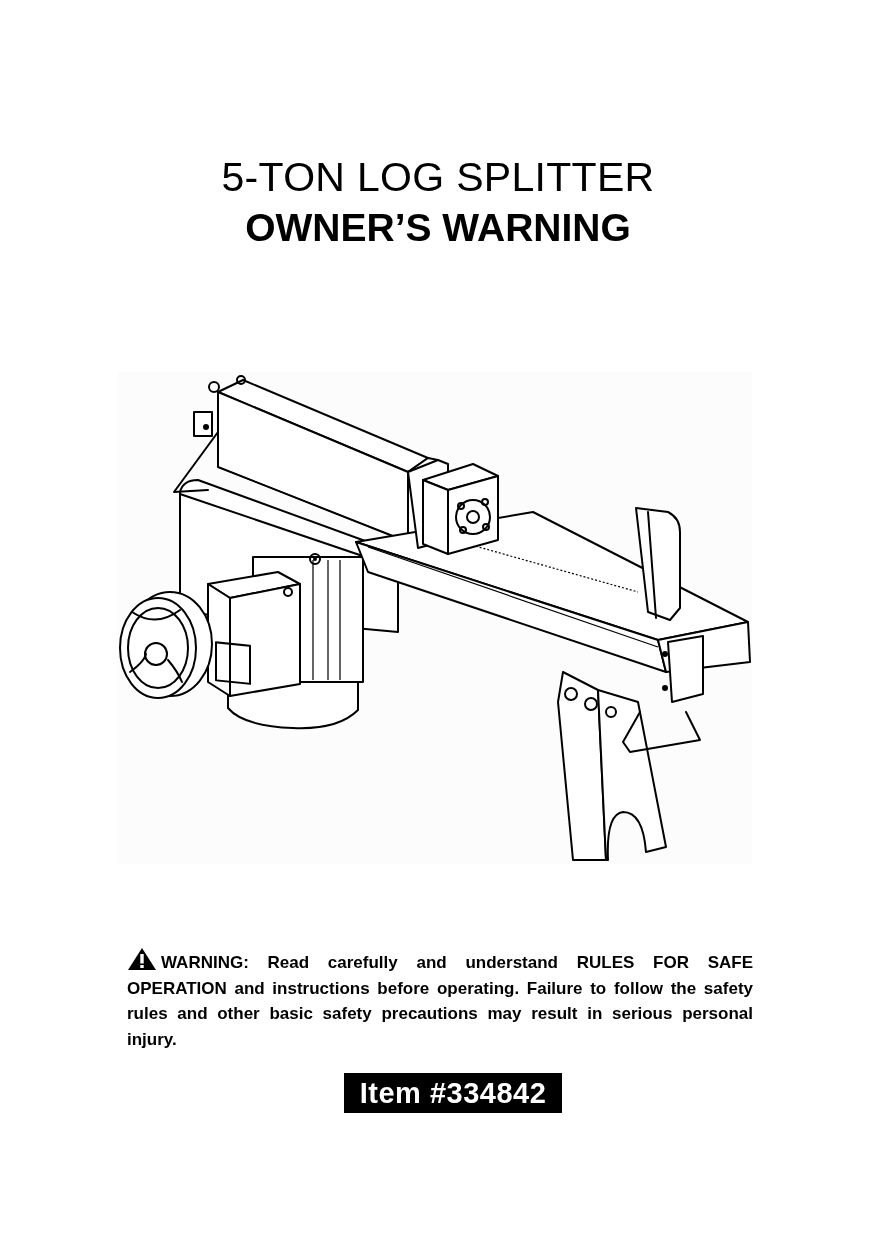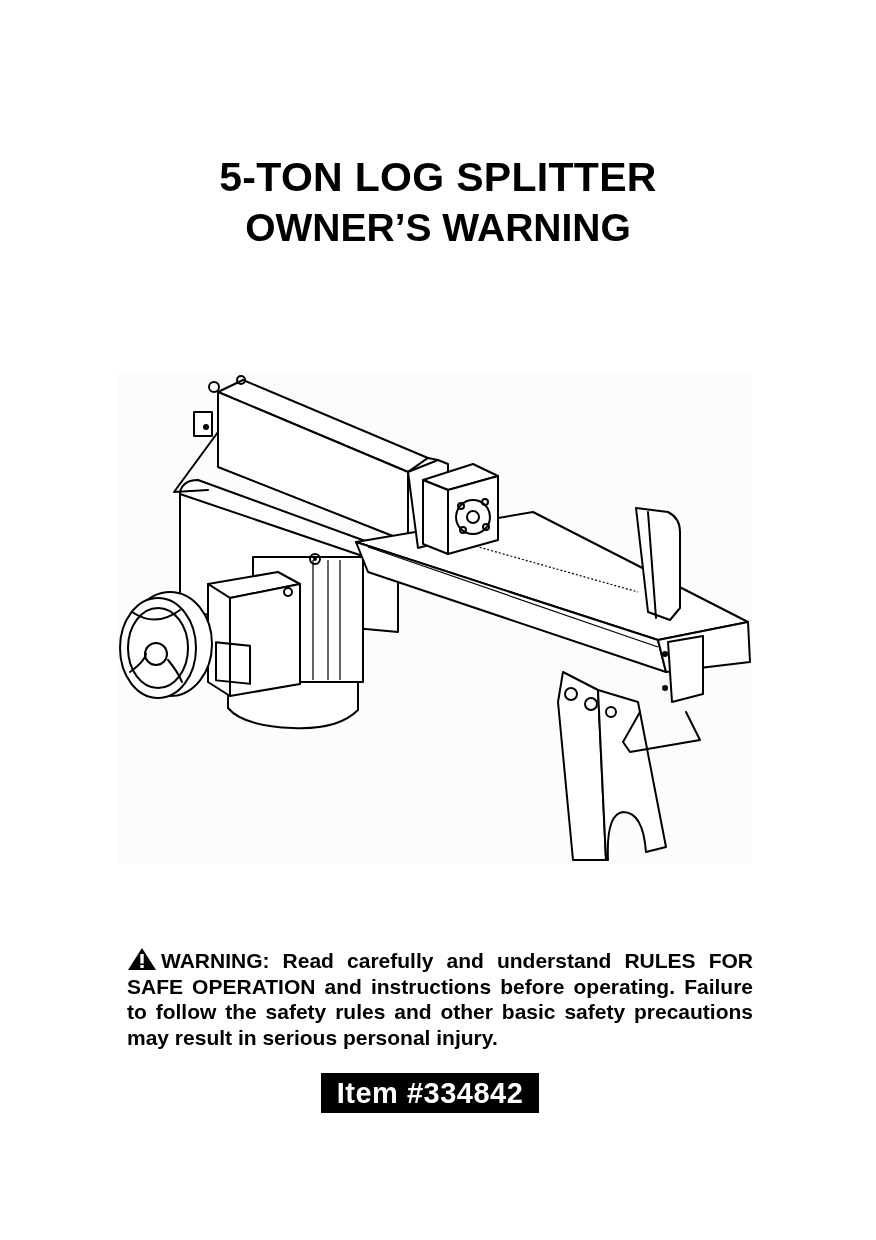--- a/index.html
+++ b/index.html
@@ -1,38 +1,38 @@
 <!DOCTYPE html>
 <html><head>
 <meta charset="utf-8">
 <style>
   html, body { margin: 0; padding: 0; background: #ffffff; }
   body { width: 876px; height: 1240px; position: relative; overflow: hidden; color: #000; }
   .title {
     position: absolute; left: 0; width: 876px; top: 152px; text-align: center;
-    font-family: "Liberation Sans", sans-serif; font-weight: bold; font-size: 41px; line-height: 50px;
+    font-family: "Liberation Sans", sans-serif; font-weight: normal; font-size: 41px; line-height: 50px;
     letter-spacing: 0.3px;
   }
   .subtitle {
     position: absolute; left: 0; width: 876px; top: 203px; text-align: center;
     font-family: "Liberation Sans", sans-serif; font-weight: bold; font-size: 39px; line-height: 50px;
   }
   .illustration {
     position: absolute; left: 118px; top: 372px; width: 634px; height: 492px;
     background: #fcfcfc;
   }
   .illustration svg { width: 100%; height: 100%; display: block; }
   .warning {
     position: absolute; left: 127px; top: 947px; width: 626px;
-    font-family: "Liberation Sans", sans-serif; font-weight: bold; font-size: 21px; line-height: 25.5px;
+    font-family: "Liberation Sans", sans-serif; font-weight: bold; font-size: 17px; line-height: 25.5px;
     text-align: justify; text-align-last: left;
   }
   .warn-icon { display: inline-block; width: 30px; height: 24px; vertical-align: -3px; margin-right: 4px; }
   .item {
-    position: absolute; left: 321px; top: 1073px; width: 218px; height: 40px;
+    position: absolute; left: 344px; top: 1073px; width: 218px; height: 40px;
     background: #000; color: #fff; text-align: center;
     font-family: "Liberation Sans", sans-serif; font-weight: bold; font-size: 29px; line-height: 40px;
     letter-spacing: 0.5px;
   }
   .ln { fill: none; stroke: #000; stroke-width: 2; stroke-linejoin: round; stroke-linecap: round; }
   .lt { fill: none; stroke: #000; stroke-width: 1.2; stroke-linejoin: round; }
   .wf { fill: #fff; stroke: #000; stroke-width: 2; stroke-linejoin: round; }
   .bk { fill: #000; }
 </style>
 </head>

